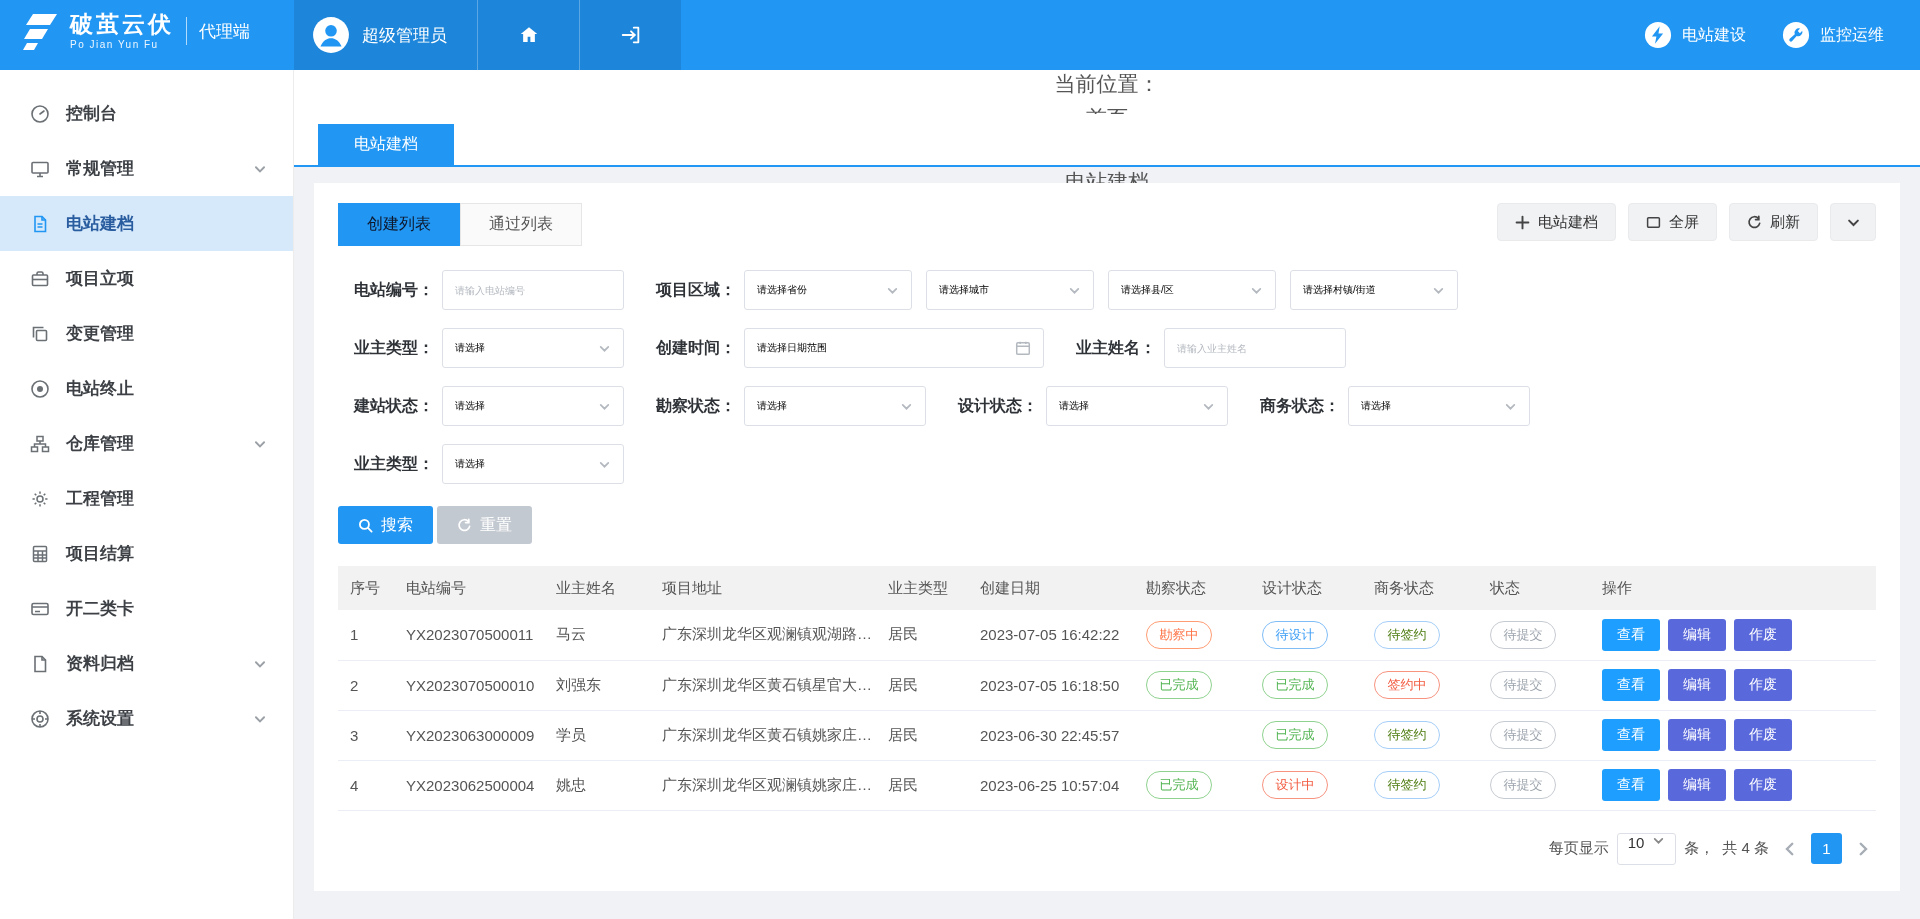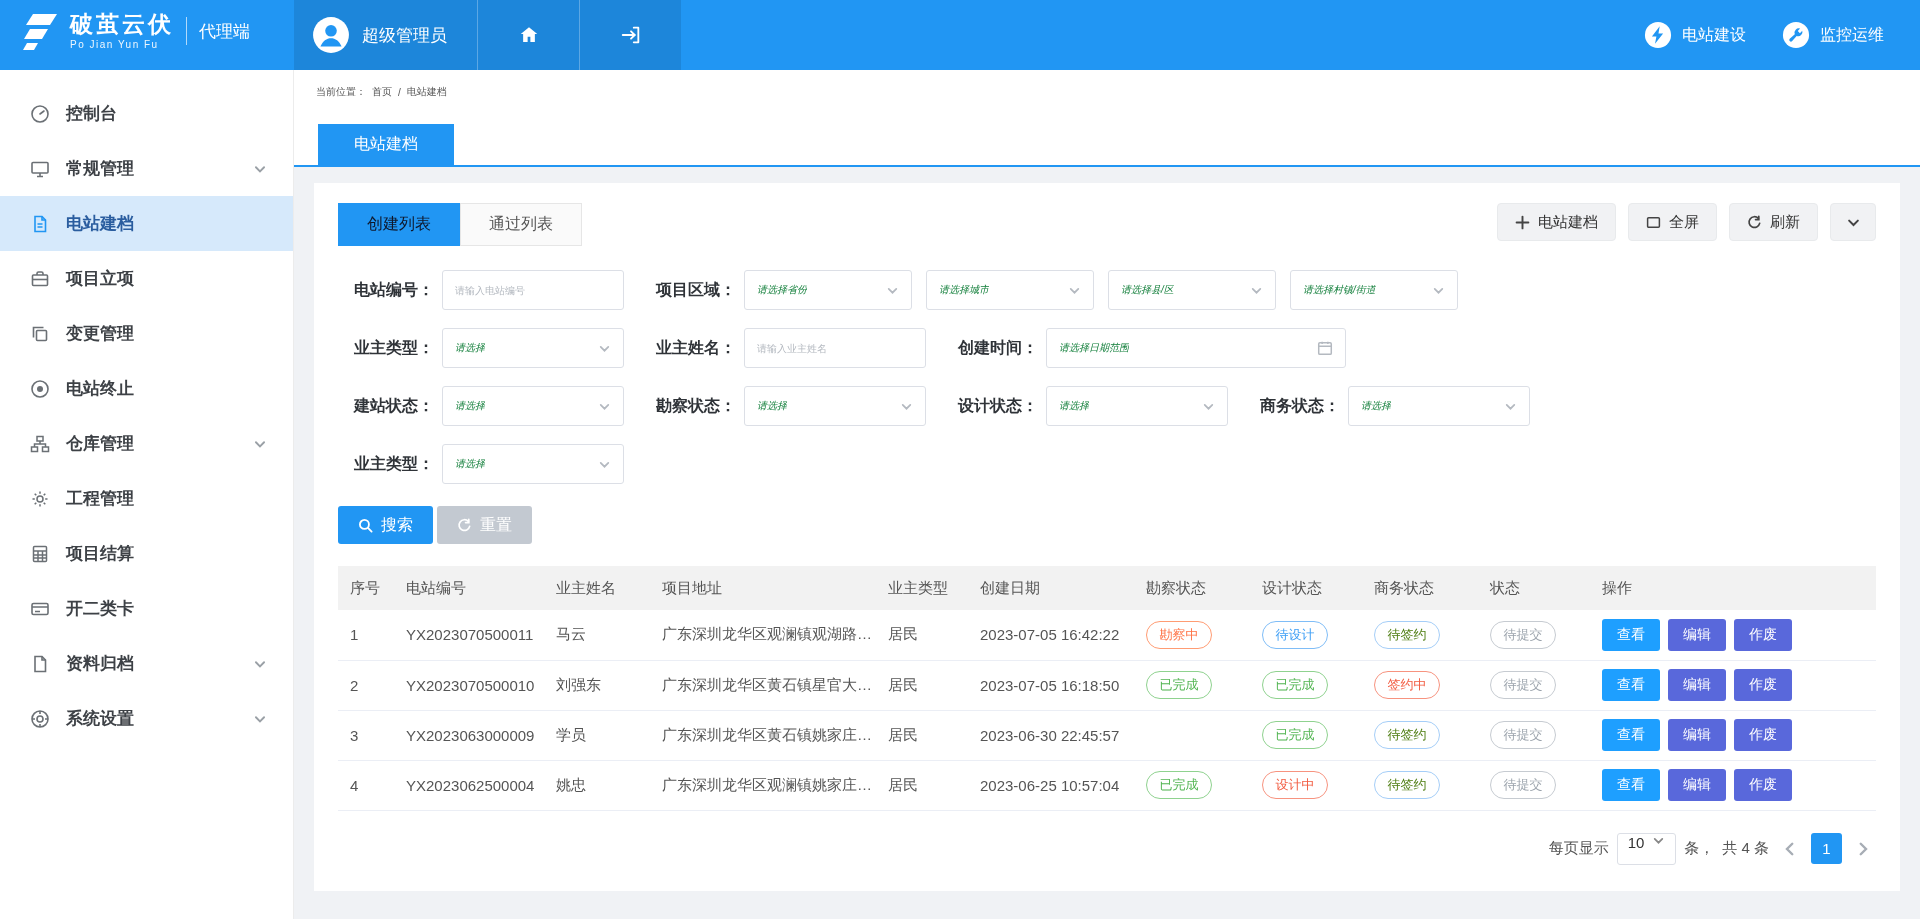--- a/index.html
+++ b/index.html
@@ -30,21 +30,21 @@
   .layout { flex:1; display:flex; min-height:0; }
   .sidebar { width:294px; background:#fff; padding-top:16px; flex-shrink:0; border-right:1px solid #ececec; }
   .side-item { height:55px; display:flex; align-items:center; padding:0 26px 0 30px; gap:16px; font-size:17px; font-weight:600; color:#3d4146; cursor:pointer; }
   .side-item.active { background:#d6e9fb; color:#2a5d9f; }
   .side-icon { width:20px; height:20px; display:inline-flex; color:#6b7075; flex-shrink:0; }
   .side-item.active .side-icon { color:#2196f3; }
   .side-icon svg { width:100%; height:100%; }
   .side-chevron { margin-left:auto; width:14px; height:14px; color:#9aa0a6; display:inline-flex; }
 
   .main { flex:1; display:flex; flex-direction:column; min-width:0; }
-  .breadcrumb-bar { height:44px; background:#fff; display:flex; align-items:center; padding:0 22px; font-size:10px; color:#555; gap:6px; flex-shrink:0; }
+  .breadcrumb-bar { height:44px; background:#fff; display:flex; align-items:center; padding:0 22px; font-size:21px; color:#555; gap:6px; flex-shrink:0;flex-direction:column; }
   .breadcrumb-bar a { color:#555; text-decoration:none; cursor:pointer; }
   .page-tab-row { background:#fff; padding:10px 0 0 24px; border-bottom:2px solid #2196f3; flex-shrink:0; }
   .page-tab { display:inline-block; background:#2196f3; color:#fff; font-size:16px; padding:10px 36px; cursor:pointer; }
 
   .content-area { flex:1; padding:16px 20px; min-height:0; }
   .card { background:#fff; padding:20px 24px 26px; }
 
   
   .card-head { display:flex; align-items:flex-start; justify-content:space-between; margin-bottom:24px; }
   .list-tabs { display:flex; }
@@ -60,21 +60,21 @@
   .filters { display:flex; flex-direction:column; gap:18px; margin-bottom:22px; }
   .filter-row { display:flex; align-items:center; }
   .filter-item { display:flex; align-items:center; margin-right:16px; }
   .filter-label { width:96px; text-align:right; font-size:16px; font-weight:bold; color:#2f3338; margin-right:8px; white-space:nowrap; }
   .control { height:40px; border:1px solid #dcdfe6; border-radius:3px; background:#fff; display:flex; align-items:center; padding:0 12px; font-size:10px; }
   input.control { width:182px; color:#333; font-family:inherit; }
   input.control::placeholder { color:#b4b9c0; }
   .select { width:182px; justify-content:space-between; cursor:pointer; }
   .select.region { width:168px; margin-right:14px; }
   .select.region:last-child { margin-right:0; }
-  .ph { color:#15803d; white-space:nowrap; overflow:hidden;font-style:italic; }
+  .ph { color:#000000; white-space:nowrap; overflow:hidden; }
   .chev { width:13px; height:13px; color:#b4b9c0; display:inline-flex; flex-shrink:0; margin-left:8px; }
   .chev svg { width:100%; height:100%; }
   .date { width:300px; justify-content:space-between; cursor:pointer; }
   .cal { width:16px; height:16px; color:#b4b9c0; display:inline-flex; }
   .cal svg { width:100%; height:100%; }
 
   .filter-actions { display:flex; gap:4px; margin-bottom:22px; }
   .btn-search, .btn-reset { height:38px; padding:0 20px; border:none; border-radius:3px; color:#fff; font-size:16px; display:flex; align-items:center; gap:8px; cursor:pointer; font-family:inherit; }
   .btn-search { background:#2196f3; }
   .btn-reset { background:#c3c9d1; }
@@ -424,34 +424,34 @@
                 <div class="control select">
                   <span class="ph">请选择</span>
                   <span class="chev">
                       <svg viewBox="0 0 12 12" fill="none" stroke="currentColor" stroke-width="1.6" stroke-linecap="round">
                         <path d="M2.5 4.5 6 8l3.5-3.5"></path>
                       </svg>
                     </span>
                 </div>
               </div>
               <div class="filter-item">
-                <span class="filter-label">业主姓名：</span>
-                <input class="control" placeholder="请输入业主姓名" style="">
-              </div>
-              <div class="filter-item">
                 <span class="filter-label">创建时间：</span>
                 <div class="control date">
                   <span class="ph">请选择日期范围</span>
                   <span class="cal">
                       <svg viewBox="0 0 14 14" fill="none" stroke="currentColor" stroke-width="1.3">
                         <rect x="1.5" y="2.5" width="11" height="10" rx="1"></rect>
                         <path d="M1.5 5.5h11M4.5 1.5v2M9.5 1.5v2"></path>
                       </svg>
                     </span>
                 </div>
+              </div>
+              <div class="filter-item">
+                <span class="filter-label">业主姓名：</span>
+                <input class="control" placeholder="请输入业主姓名" style="">
               </div>
             </div>
 
             <div class="filter-row">
               <div class="filter-item">
                 <span class="filter-label">建站状态：</span>
                 <div class="control select">
                   <span class="ph">请选择</span>
                   <span class="chev">
                       <svg viewBox="0 0 12 12" fill="none" stroke="currentColor" stroke-width="1.6" stroke-linecap="round">

